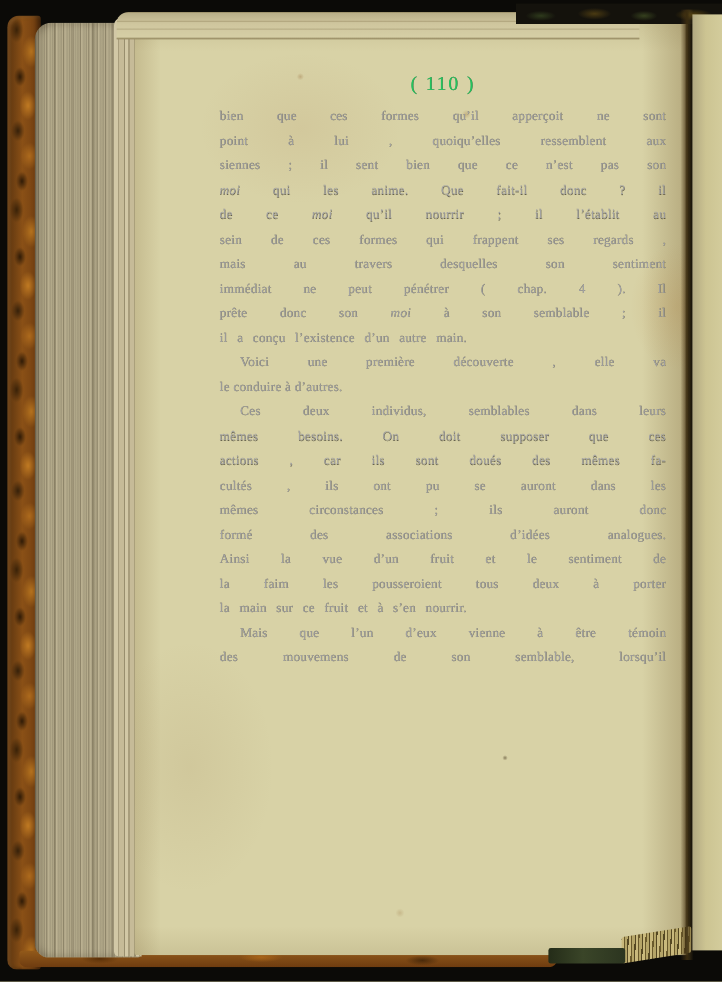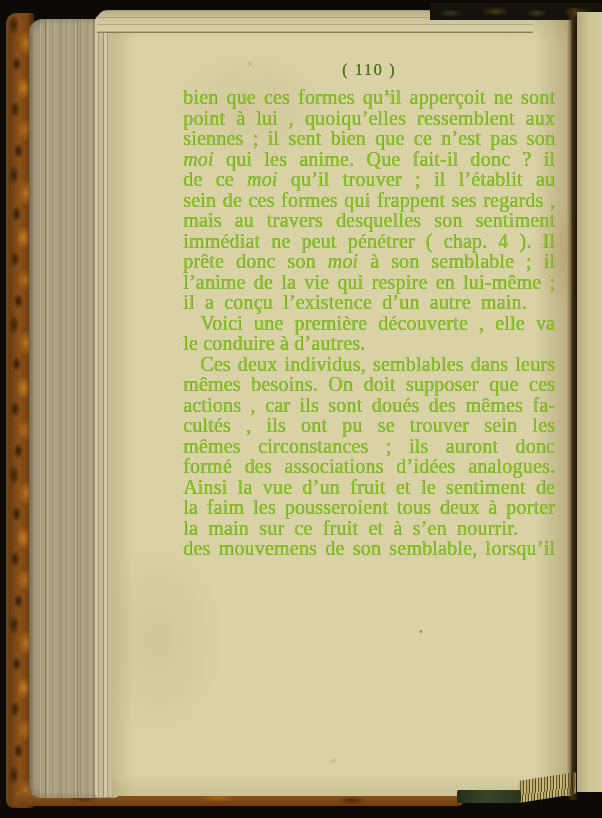--- a/index.html
+++ b/index.html
@@ -121,29 +121,29 @@
       #c9b97c 0 2px, #6a5a2c 2px 3px, #b5a568 3px 5px, #544722 5px 6px);
     transform: skewY(-9deg);
     transform-origin:left bottom;
     border-radius:2px;
   }
 
   
   .page-number {
     position:absolute; left:183px; top:60px; width:372px;
     text-align:center;
-    color:#4d7c0f;
+    color:#22c55e;
     font-size:16.5px;
     letter-spacing:1.5px;
     text-shadow:.2px .2px .35px rgba(47,44,36,.7);
   }
   .text-block {
     position:absolute; left:183px; top:87px; width:372px;
-    color:#84cc16;
-    font-size:20px;
+    color:#a3a3a3;
+    font-size:11px;
     line-height:20.5px;
     letter-spacing:.2px;
     text-shadow:.2px .2px .35px rgba(47,44,36,.7);
   }
   .line { text-align:justify; }
   .line.j { text-align-last:justify; }
   .line.ind { text-indent:17px; }
   .line.wide { word-spacing:5px; }
   .line i { font-style:italic; }
 </style>
@@ -162,33 +162,33 @@
   <div class="tail-green"></div>
   <div class="gutter"></div>
   <div class="facing-page"></div>
 
   <div class="page-number">( 110 )</div>
   <div class="text-block">
       <div class="line j"><span>bien que ces formes qu’il apperçoit ne sont</span></div>
       <div class="line j"><span>point à lui , quoiqu’elles ressemblent aux</span></div>
       <div class="line j"><span>siennes ; il sent bien que ce n’est pas son</span></div>
       <div class="line j"><i>moi</i><span> qui les anime. Que fait-il donc ? il</span></div>
-      <div class="line j"><span>de ce </span><i>moi</i><span> qu’il trouver ; il l’établit au</span></div>
+      <div class="line j"><span>de ce </span><i>moi</i><span> qu’il nourrir ; il l’établit au</span></div>
       <div class="line j"><span>sein de ces formes qui frappent ses regards ,</span></div>
       <div class="line j"><span>mais au travers desquelles son sentiment</span></div>
       <div class="line j"><span>immédiat ne peut pénétrer ( chap. 4 ). Il</span></div>
       <div class="line j"><span>prête donc son </span><i>moi</i><span> à son semblable ; il</span></div>
-      <div class="line j"><span>l’anime de la vie qui respire en lui-même ;</span></div>
       <div class="line wide"><span>il a conçu l’existence d’un autre main.</span></div>
       <div class="line j ind"><span>Voici une première découverte , elle va</span></div>
       <div class="line"><span>le conduire à d’autres.</span></div>
       <div class="line j ind"><span>Ces deux individus, semblables dans leurs</span></div>
       <div class="line j"><span>mêmes besoins. On doit supposer que ces</span></div>
       <div class="line j"><span>actions , car ils sont doués des mêmes fa-</span></div>
-      <div class="line j"><span>cultés , ils ont pu se trouver sein les</span></div>
+      <div class="line j"><span>cultés , ils ont pu se auront dans les</span></div>
       <div class="line j"><span>mêmes circonstances ; ils auront donc</span></div>
       <div class="line j"><span>formé des associations d’idées analogues.</span></div>
       <div class="line j"><span>Ainsi la vue d’un fruit et le sentiment de</span></div>
       <div class="line j"><span>la faim les pousseroient tous deux à porter</span></div>
       <div class="line wide"><span>la main sur ce fruit et à s’en nourrir.</span></div>
+      <div class="line j ind"><span>Mais que l’un d’eux vienne à être témoin</span></div>
       <div class="line j"><span>des mouvemens de son semblable, lorsqu’il</span></div>
     </div>
 </div>
 
 </body></html>

